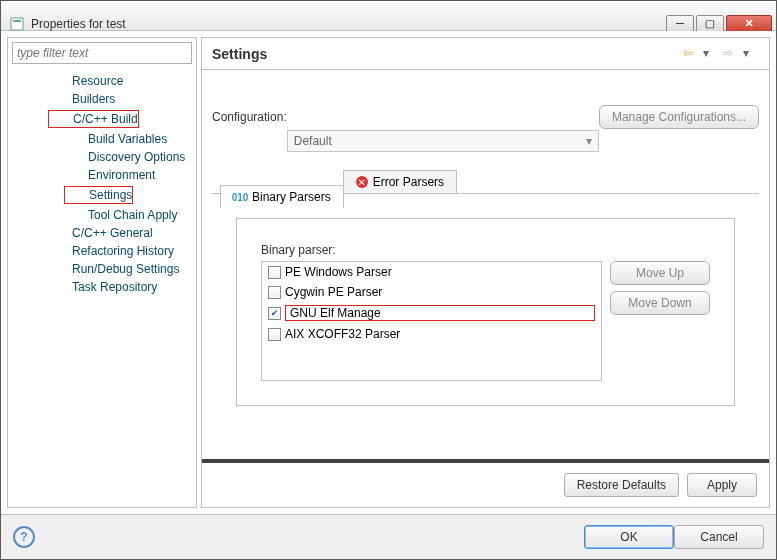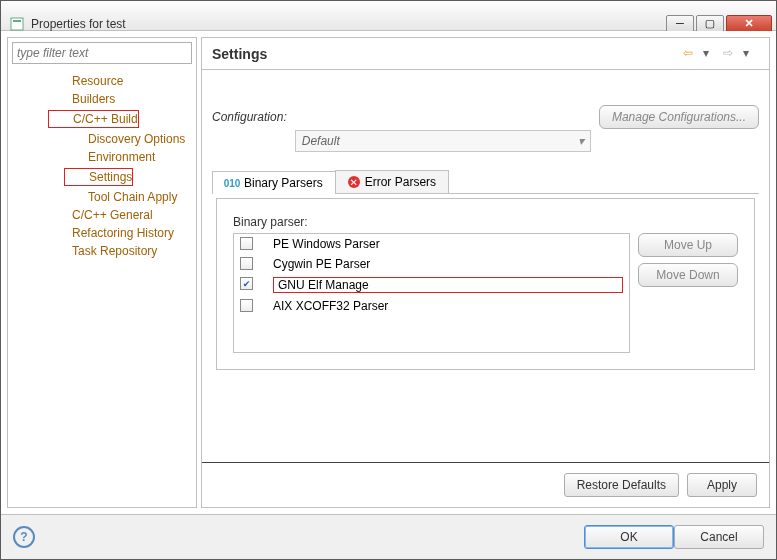--- a/index.html
+++ b/index.html
@@ -9,51 +9,51 @@
 .titlebar-icon { width: 16px; height: 16px; margin-right: 6px; display: inline-flex; align-items: center; justify-content: center; }
 .titlebar-title { flex: 1; color: #333; }
 .win-btns { display: flex; gap: 2px; }
 .win-btn { width: 28px; height: 18px; border: 1px solid #8a8a8a; background: linear-gradient(#f8f8f8,#dcdcdc); border-radius: 2px; display: flex; align-items: center; justify-content: center; font-size: 11px; line-height: 1; }
 .win-close { width: 46px; background: linear-gradient(#e97c6f,#c9402c); border-color: #a0352a; color: #fff; font-weight: bold; }
 .body { flex: 1; display: flex; overflow: hidden; background: #fff; margin: 0; }
 .left-pane { width: 190px; border: 1px solid #c0c0c0; margin: 6px 0 6px 6px; background: #fff; display: flex; flex-direction: column; }
 .filter { margin: 4px; }
 .filter input { width: 100%; border: 1px solid #b0b0b0; padding: 3px 4px; color: #888; font-style: italic; }
 .tree { padding: 4px 0; overflow: auto; }
-.tree-item { padding: 2px 0 2px 24px; cursor: default; color: #a16207; white-space: nowrap; }
+.tree-item { padding: 2px 0 2px 24px; cursor: default; color: #0c4a6e; white-space: nowrap; }
 .tree-item.hl { border: 1px solid #d22; padding-top: 1px; padding-bottom: 1px; display: inline-block; margin-left: 0; }
 .tree-row { padding: 2px 0; }
 .tree-row.d2 { padding-left: 40px; }
 .tree-row.d3 { padding-left: 56px; }
 .right-pane { flex: 1; margin: 6px 6px 6px 4px; border: 1px solid #c0c0c0; background: #fff; display: flex; flex-direction: column; }
 .header { display: flex; align-items: center; height: 32px; border-bottom: 1px solid #c0c0c0; padding: 0 10px; }
 .header h1 { font-size: 14px; font-weight: bold; margin: 0; flex: 1; color: #333; }
 .nav-arrow { width: 16px; height: 16px; margin-left: 4px; }
-.config-row { display: flex; align-items: center; padding: 12px 10px; gap: 8px; font-style: italic; }
+.config-row { display: flex; align-items: center; padding: 12px 10px; gap: 0; }
 .config-row label { color: #333; }
 .config-select { flex: 1; border: 1px solid #c7c7c7; background: #f7f7f7; padding: 3px 20px 3px 6px; color: #666; position: relative; margin-top: 48px; }
 .config-select::after { content: "▾"; position: absolute; right: 6px; color: #888; }
 .btn { border: 1px solid #adadad; background: linear-gradient(#fdfdfd,#e6e6e6); padding: 4px 12px; border-radius: 3px; color: #333; cursor: default; min-width: 70px; text-align: center; }
 .btn.disabled { color: #888; border-radius: 6px; }
 .btn.primary { border-color: #4a90d9; box-shadow: 0 0 0 1px #8ab8e6 inset; }
 .tabs-area { margin: 6px 10px 0 10px; }
 .tabs { display: flex; border-bottom: 1px solid #c0c0c0; }
 .tab { border: 1px solid #c0c0c0; border-bottom: none; padding: 4px 12px; background: #f4f4f4; display: flex; align-items: center; gap: 5px; margin-right: -1px; position: relative; }
-.tab.active { background: #fff; top: 1px; }
+.tab.active { background: #fff; top: 15px; margin-left: 8px; }
 .tab-icon { width: 14px; height: 14px; display: inline-flex; align-items: center; justify-content: center; font-size: 10px; }
-.parser-group { border: 1px solid #c0c0c0; margin: 4px; padding: 16px; }
+.parser-group { border: 1px solid #c0c0c0; margin: 24px; padding: 24px; }
 .parser-group-label { color: #333; margin-bottom: 4px; }
 .parser-row { display: flex; gap: 8px; }
 .parser-list { flex: 1; border: 1px solid #c0c0c0; background: #fff; height: 120px; overflow-y: scroll; }
-.parser-item-row { display: flex; align-items: flex-start; padding: 3px 6px; gap: 20px; }
+.parser-item-row { display: flex; align-items: center; padding: 3px 6px; gap: 4px; }
 .chk { width: 13px; height: 13px; border: 1px solid #888; background: linear-gradient(#fff,#eee); display: inline-flex; align-items: center; justify-content: center; font-size: 9px; color: #2a5db0; }
 .parser-label { flex: 1; }
 .parser-label.hl { border: 1px solid #d22; padding: 0 4px; }
 .side-btns { display: flex; flex-direction: column; gap: 6px; width: 100px; }
-.footer-top { display: flex; justify-content: flex-end; gap: 8px; padding: 10px 12px; border-top: 1px solid #404040; margin-top: auto; }
+.footer-top { display: flex; justify-content: flex-end; gap: 8px; padding: 10px 12px; border-top: 4px solid #404040; margin-top: auto; }
 .footer-bottom { display: flex; align-items: center; padding: 10px 12px; border-top: 1px solid #c0c0c0; background: #f0f0f0; }
 .help { width: 22px; height: 22px; border: 2px solid #5a8bc0; border-radius: 50%; color: #5a8bc0; display: flex; align-items: center; justify-content: center; font-weight: bold; }
 .footer-bottom .btns { margin-left: auto; display: flex; gap: 0; }
 .arrow-left { color: #e8a330; }
 .arrow-right { color: #bbb; }
 </style>
 </head>
 <body>
 
 <div class="window">
@@ -74,26 +74,28 @@
 
   <div class="body">
     <div class="left-pane">
       <div class="filter">
         <input type="text" placeholder="type filter text" style="">
       </div>
       <div class="tree">
         <div class="tree-row d2"><span class="tree-item">Resource</span></div>
         <div class="tree-row d2"><span class="tree-item">Builders</span></div>
         <div class="tree-row d2"><span class="tree-item hl">C/C++ Build</span></div>
+        <div class="tree-row d3"><span class="tree-item">Build Variables</span></div>
         <div class="tree-row d3"><span class="tree-item">Discovery Options</span></div>
         <div class="tree-row d3"><span class="tree-item">Environment</span></div>
         <div class="tree-row d3"><span class="tree-item hl">Settings</span></div>
         <div class="tree-row d3"><span class="tree-item">Tool Chain Apply</span></div>
         <div class="tree-row d2"><span class="tree-item">C/C++ General</span></div>
         <div class="tree-row d2"><span class="tree-item">Refactoring History</span></div>
+        <div class="tree-row d2"><span class="tree-item">Run/Debug Settings</span></div>
         <div class="tree-row d2"><span class="tree-item">Task Repository</span></div>
       </div>
     </div>
 
     <div class="right-pane">
       <div class="header">
         <h1>Settings</h1>
         <span class="nav-arrow arrow-left">⇦</span>
         <span class="nav-arrow" style="color:#666">▾</span>
         <span class="nav-arrow arrow-right">⇨</span>

